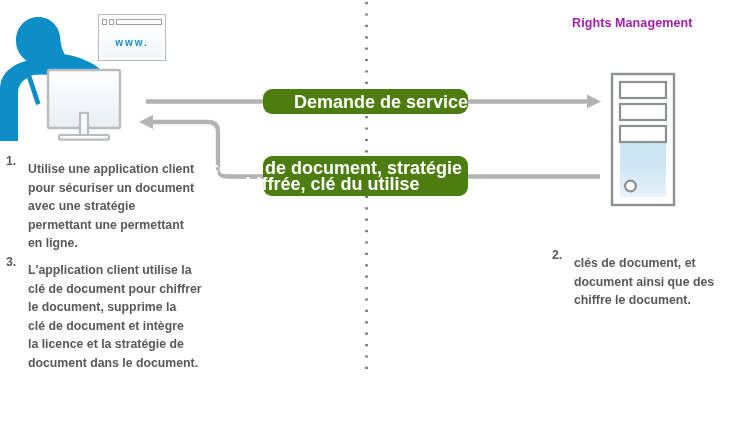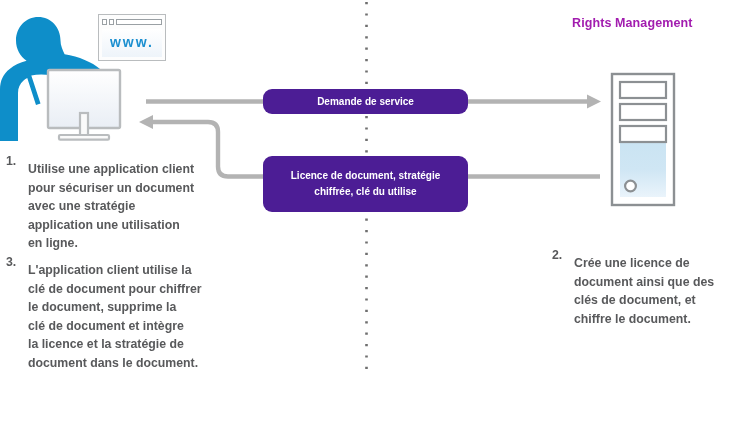--- a/index.html
+++ b/index.html
@@ -33,48 +33,48 @@
   #steps-left .step+.step{margin-top:0px;}
   #step-1 .num{padding-left:2px;}
   #step-3 .num{padding-left:2px;}
 
   #steps-right{left:548px;top:246px;width:200px;}
   #step-2 .num{padding-left:4px;}
 
   
   .pill{
     position:absolute;
-    background:#4c1d95;border-radius:9px;
-    color:#ffffff;font-size:10px;font-weight:bold;
-    display:flex;align-items:center;justify-content:center;
+    background:#4d7c0f;border-radius:9px;
+    color:#ffffff;font-size:18px;font-weight:bold;
+    display:flex;align-items:center;justify-content:flex-end;
     text-align:center;line-height:16px;
     box-sizing:border-box;
   }
   #pill-request{left:263px;top:89px;width:205px;height:25px;}
-  #pill-license{left:263px;top:156px;width:205px;height:56px;padding:0 6px;}
+  #pill-license{left:263px;top:156px;width:205px;height:40px;padding:0 6px;}
   #pill-license .l{display:block;white-space:nowrap;}
 
   
   .browser{
     position:absolute;left:98px;top:14px;width:68px;height:47px;
     background:#fdfdfd;border:1.6px solid #b9bcbe;box-sizing:border-box;
   }
   .browser .bar{
     position:absolute;left:3px;top:3px;right:3px;height:8px;
     display:flex;align-items:center;gap:2px;
   }
   .browser .sq{width:5px;height:6px;border:1px solid #9aa0a4;background:#fff;box-sizing:border-box;}
   .browser .addr{flex:1;height:6px;border:1px solid #9aa0a4;background:#fff;box-sizing:border-box;}
   .browser .body{
     position:absolute;left:3px;top:14px;right:3px;bottom:3px;
     background:linear-gradient(180deg,#ffffff 0%,#eef4fa 100%);
     display:flex;align-items:center;justify-content:center;
   }
   .browser .www{
-    color:#1b8fd0;font-size:14px;font-weight:bold;letter-spacing:2px;
+    color:#1b8fd0;font-size:10px;font-weight:bold;letter-spacing:2px;
     transform:translateY(-1px);
   }
 </style>
 </head>
 <body>
 
 <div class="canvas">
 
   <svg class="layer" viewBox="0 0 750 427">
     <defs>
@@ -164,42 +164,41 @@
 
   <div class="rm-title">Rights Management</div>
 
   <div class="steplist" id="steps-left">
     <div class="step" id="step-1">
       <div class="num">1.</div>
       <div class="txt">
         <span>Utilise une application client</span>
         <span>pour sécuriser un document</span>
         <span>avec une stratégie</span>
-        <span>application une utilisation</span>
+        <span>permettant une permettant</span>
         <span>en ligne.</span>
       </div>
     </div>
     <div class="step" id="step-3">
       <div class="num">3.</div>
       <div class="txt">
         <span>L'application client utilise la</span>
         <span>clé de document pour chiffrer</span>
         <span>le document, supprime la</span>
         <span>clé de document et intègre</span>
         <span>la licence et la stratégie de</span>
         <span>document dans le document.</span>
       </div>
     </div>
   </div>
 
   <div class="steplist" id="steps-right">
     <div class="step" id="step-2">
       <div class="num">2.</div>
       <div class="txt">
-        <span>Crée une licence de</span>
+        <span>clés de document, et</span>
         <span>document ainsi que des</span>
-        <span>clés de document, et</span>
         <span>chiffre le document.</span>
       </div>
     </div>
   </div>
 
 </div>
 
 </body></html>

